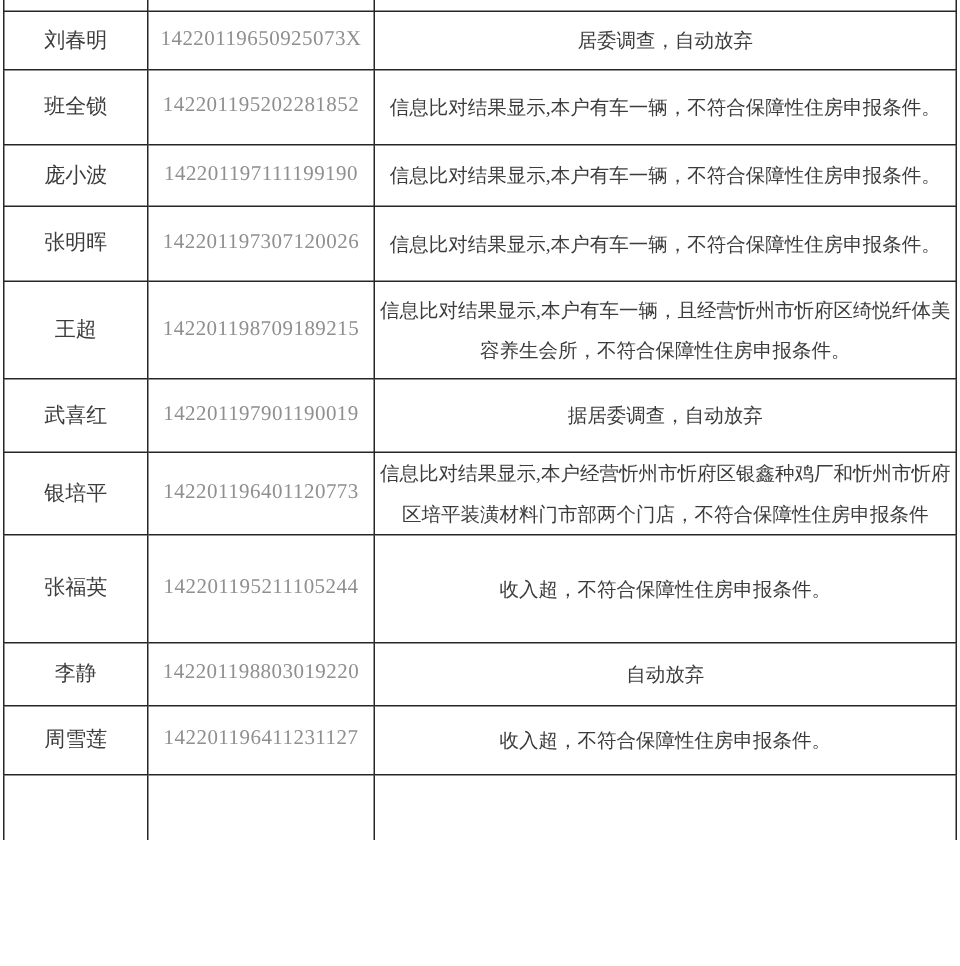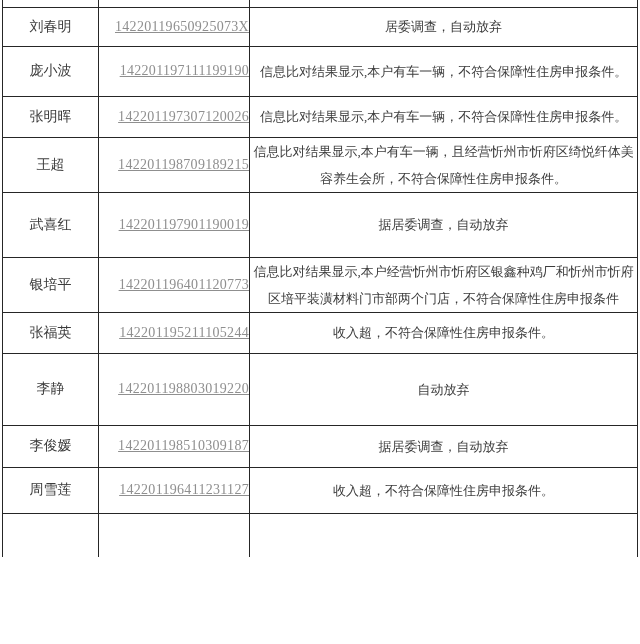--- a/index.html
+++ b/index.html
@@ -49,25 +49,24 @@
   tbody tr:nth-child(12){height:44px;}
   tbody tr:nth-child(13){height:43px;}
   tbody tr:nth-child(14){height:38px;}
   tbody tr:nth-child(15){height:16px;}
   td.c-name{
     text-align:center;
     font-size:14px;
     color:var(--text-color);
   }
   td.c-id{
-    text-align:right;
+    text-align:center;
     font-size:14px;
     color:var(--id-color);
     letter-spacing:0.3px;
-    text-decoration:underline;
   }
   td.c-remark{
     text-align:center;
     padding:4px 10px;
     font-size:13px;
     line-height:27px;
     color:var(--text-color);
   }
 </style>
 </head>
@@ -84,20 +83,25 @@
       <tr class="partial-row">
         <td class="c-name"></td>
         <td class="c-id"></td>
         <td class="c-remark"></td>
       </tr>
 
       <tr class="data-row">
     <td class="c-name"><span>刘春明</span></td>
     <td class="c-id"><span>14220119650925073X</span></td>
     <td class="c-remark"><span>居委调查，自动放弃</span></td>
+  </tr>
+        <tr class="data-row">
+    <td class="c-name"><span>班全锁</span></td>
+    <td class="c-id"><span>142201195202281852</span></td>
+    <td class="c-remark"><span>信息比对结果显示,本户有车一辆，不符合保障性住房申报条件。</span></td>
   </tr>
         <tr class="data-row">
     <td class="c-name"><span>庞小波</span></td>
     <td class="c-id"><span>142201197111199190</span></td>
     <td class="c-remark"><span>信息比对结果显示,本户有车一辆，不符合保障性住房申报条件。</span></td>
   </tr>
         <tr class="data-row">
     <td class="c-name"><span>张明晖</span></td>
     <td class="c-id"><span>142201197307120026</span></td>
     <td class="c-remark"><span>信息比对结果显示,本户有车一辆，不符合保障性住房申报条件。</span></td>
@@ -121,25 +125,20 @@
     <td class="c-name"><span>张福英</span></td>
     <td class="c-id"><span>142201195211105244</span></td>
     <td class="c-remark"><span>收入超，不符合保障性住房申报条件。</span></td>
   </tr>
         <tr class="data-row">
     <td class="c-name"><span>李静</span></td>
     <td class="c-id"><span>142201198803019220</span></td>
     <td class="c-remark"><span>自动放弃</span></td>
   </tr>
         <tr class="data-row">
-    <td class="c-name"><span>李俊媛</span></td>
-    <td class="c-id"><span>142201198510309187</span></td>
-    <td class="c-remark"><span>据居委调查，自动放弃</span></td>
-  </tr>
-        <tr class="data-row">
     <td class="c-name"><span>周雪莲</span></td>
     <td class="c-id"><span>142201196411231127</span></td>
     <td class="c-remark"><span>收入超，不符合保障性住房申报条件。</span></td>
   </tr>
         <tr class="partial-row">
         <td class="c-name"></td>
         <td class="c-id"></td>
         <td class="c-remark"></td>
       </tr>
     </tbody>

